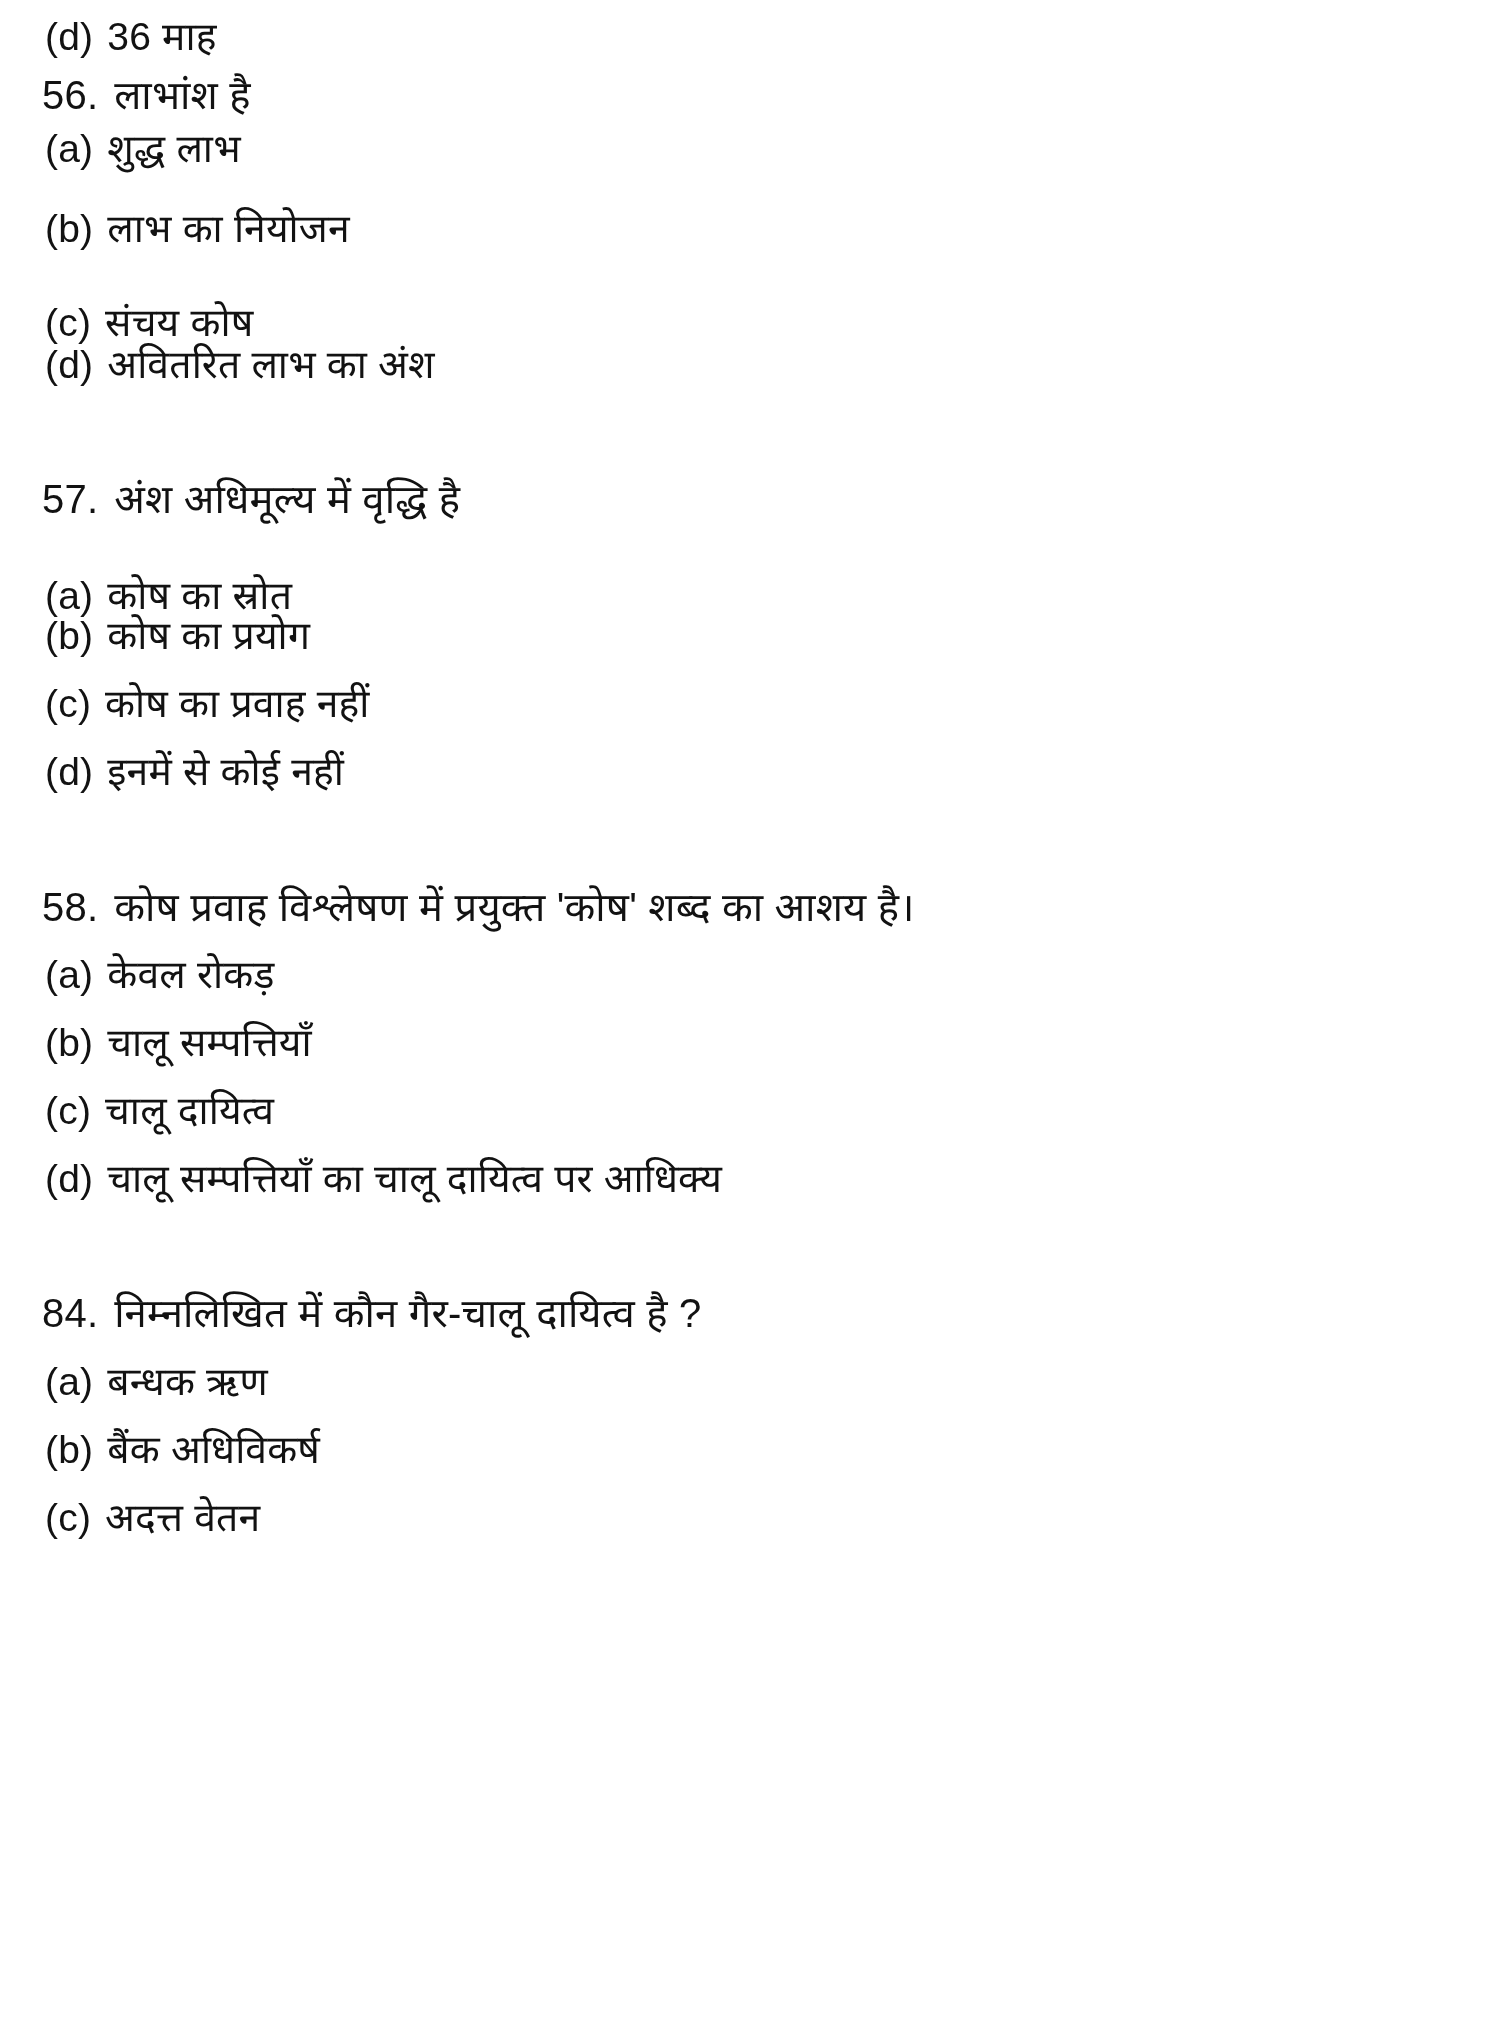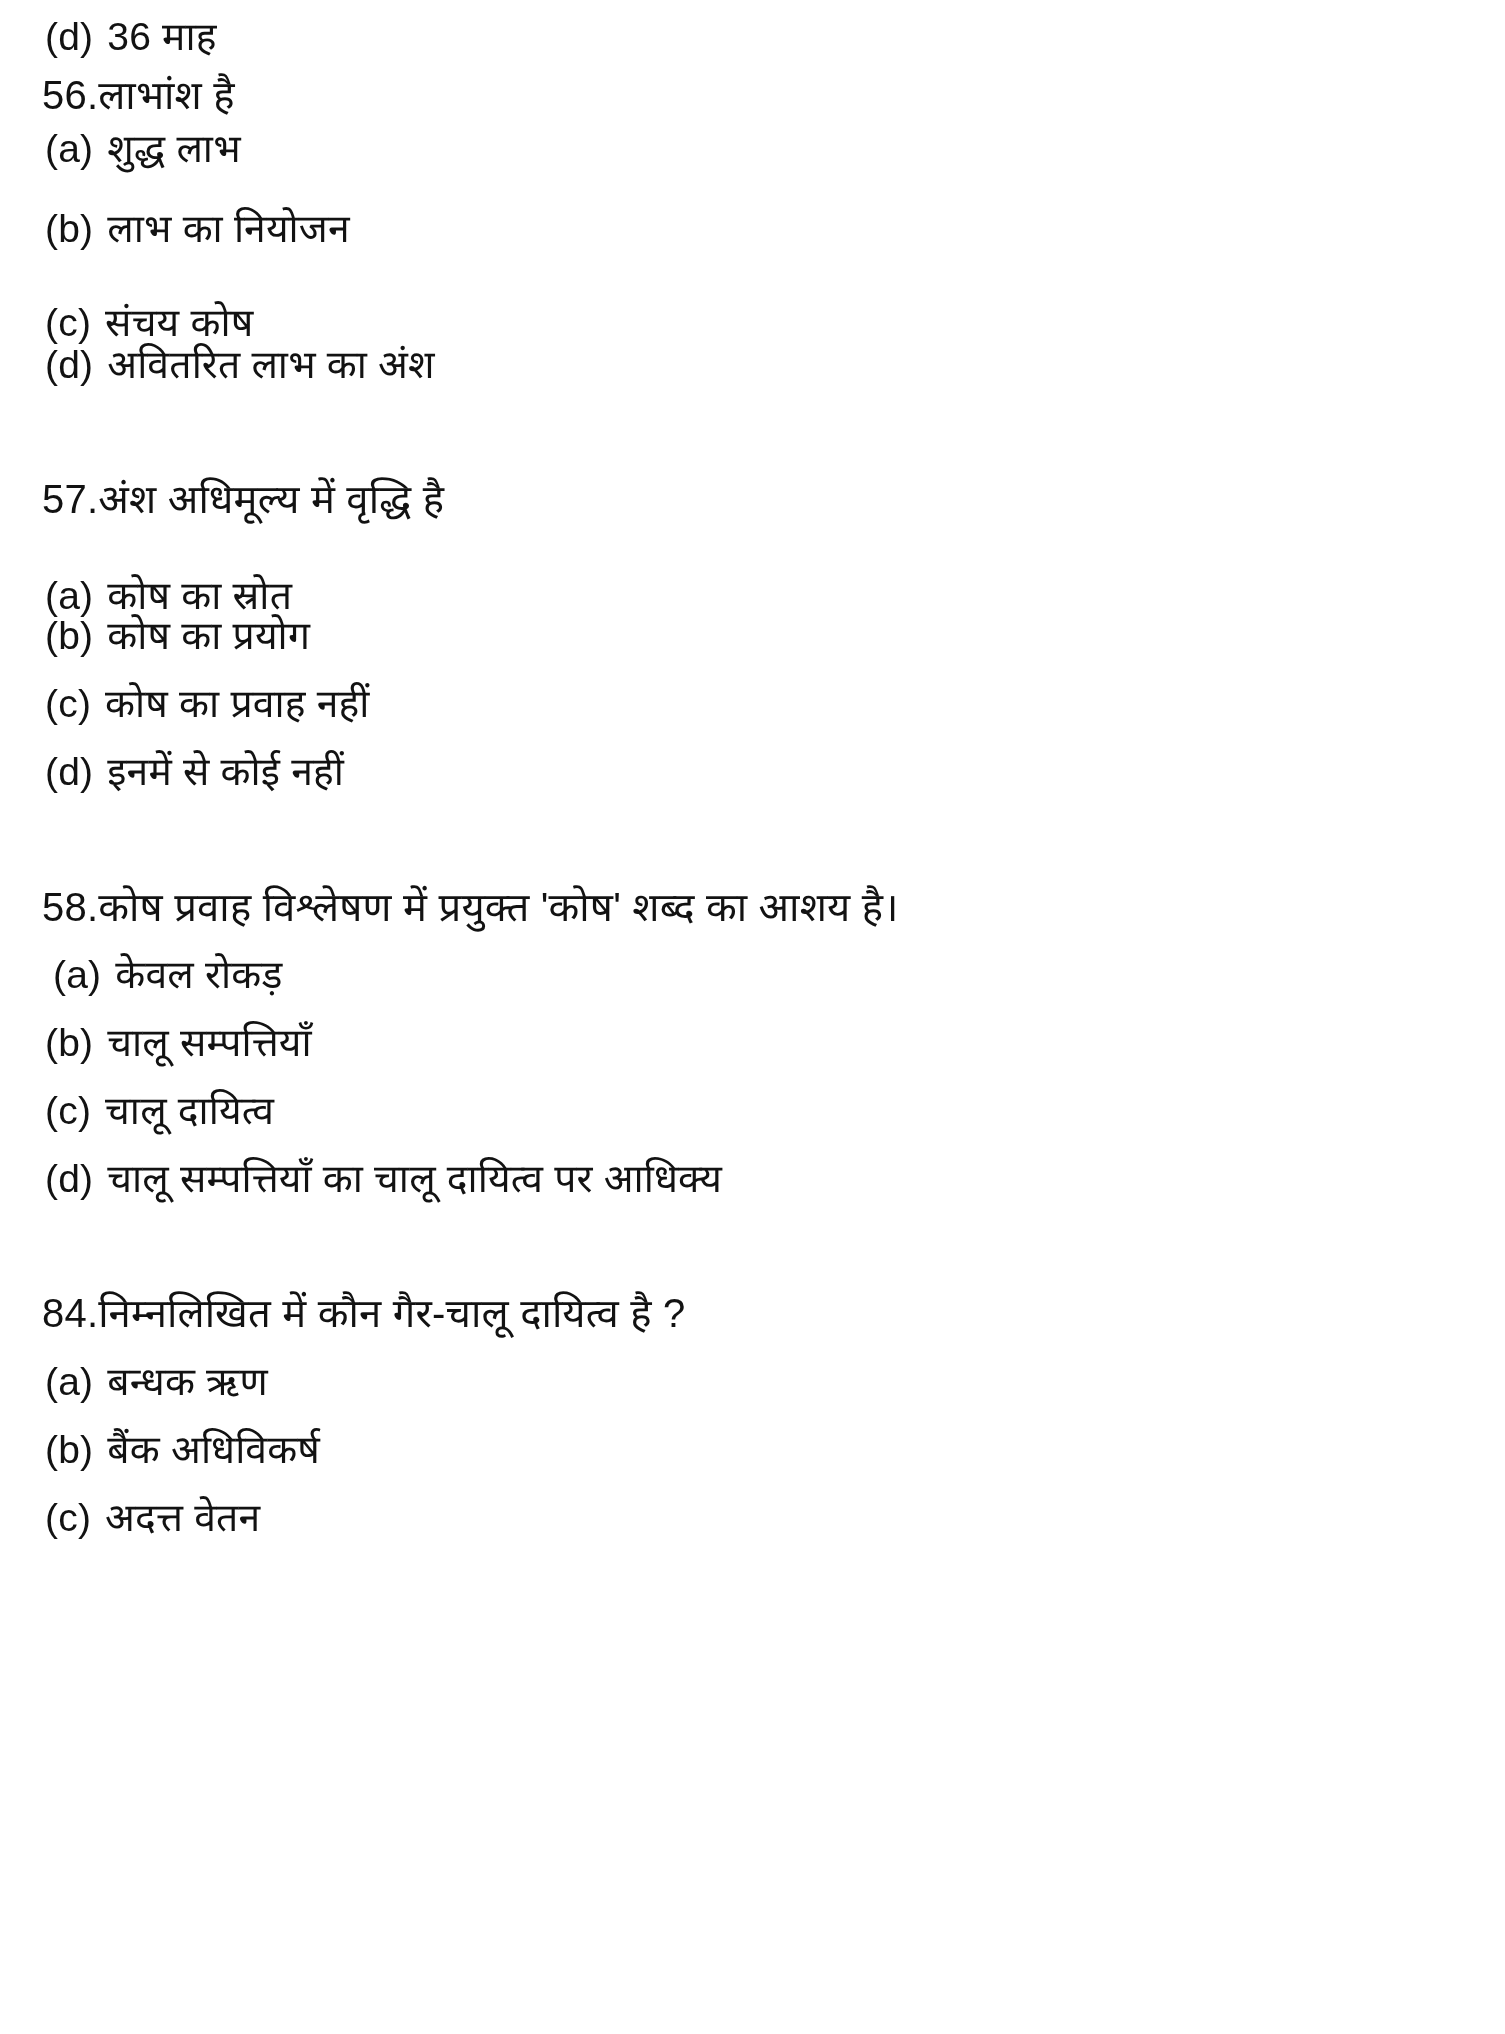--- a/index.html
+++ b/index.html
@@ -45,20 +45,21 @@
   .tail-line {
     font-size: 39px;
     left: 45px;
   }
   .marker {
     display: inline-block;
     margin-right: 14px;
   }
   .q-num {
     display: inline-block;
+    margin-right: 16px;
   }
   .txt {
     display: inline-block;
   }
 </style>
 </head>
 <body>
 
 <div class="page">
   <div class="content">
@@ -95,21 +96,21 @@
     <div class="line opt-line" style="top:675px;">
       <span class="marker">(c)</span><span class="txt">कोष का प्रवाह नहीं</span>
     </div>
     <div class="line opt-line" style="top:743px;">
       <span class="marker">(d)</span><span class="txt">इनमें से कोई नहीं</span>
     </div>
 
     <div class="line q-line" style="top:878px;">
       <span class="q-num">58.</span><span class="txt">कोष प्रवाह विश्लेषण में प्रयुक्त 'कोष' शब्द का आशय है।</span>
     </div>
-    <div class="line opt-line" style="top:946px;margin-left:8px;">
+    <div class="line opt-line" style="top:946px;">
       <span class="marker">(a)</span><span class="txt">केवल रोकड़</span>
     </div>
     <div class="line opt-line" style="top:1014px;">
       <span class="marker">(b)</span><span class="txt">चालू सम्पत्तियाँ</span>
     </div>
     <div class="line opt-line" style="top:1082px;">
       <span class="marker">(c)</span><span class="txt">चालू दायित्व</span>
     </div>
     <div class="line opt-line" style="top:1150px;">
       <span class="marker">(d)</span><span class="txt">चालू सम्पत्तियाँ का चालू दायित्व पर आधिक्य</span>

